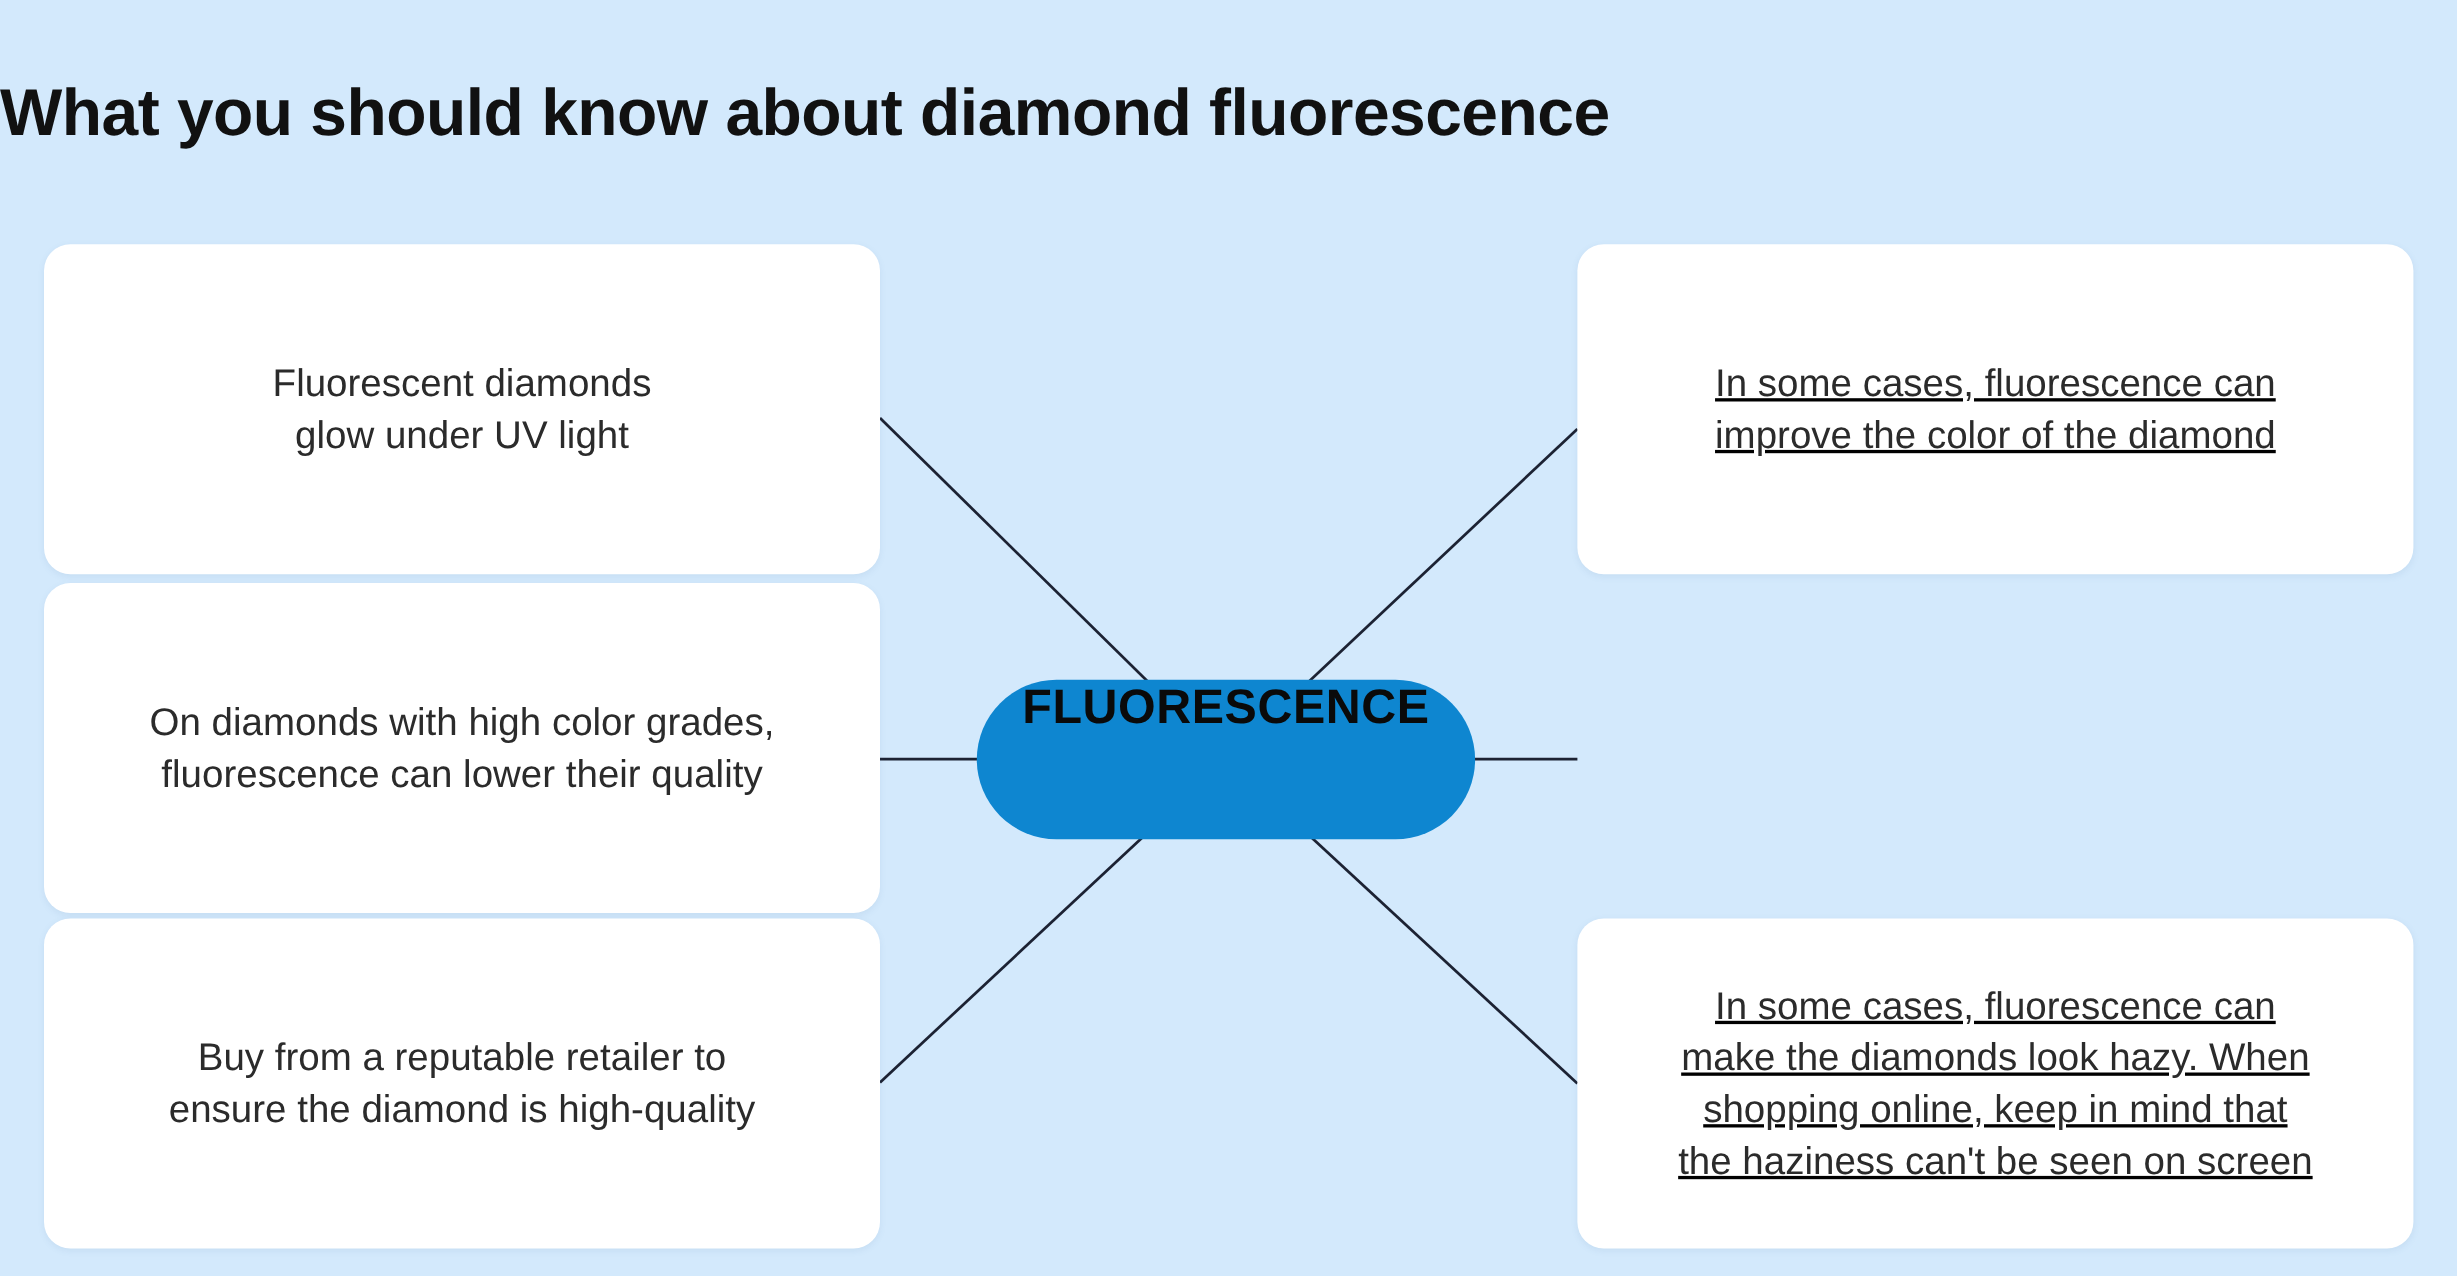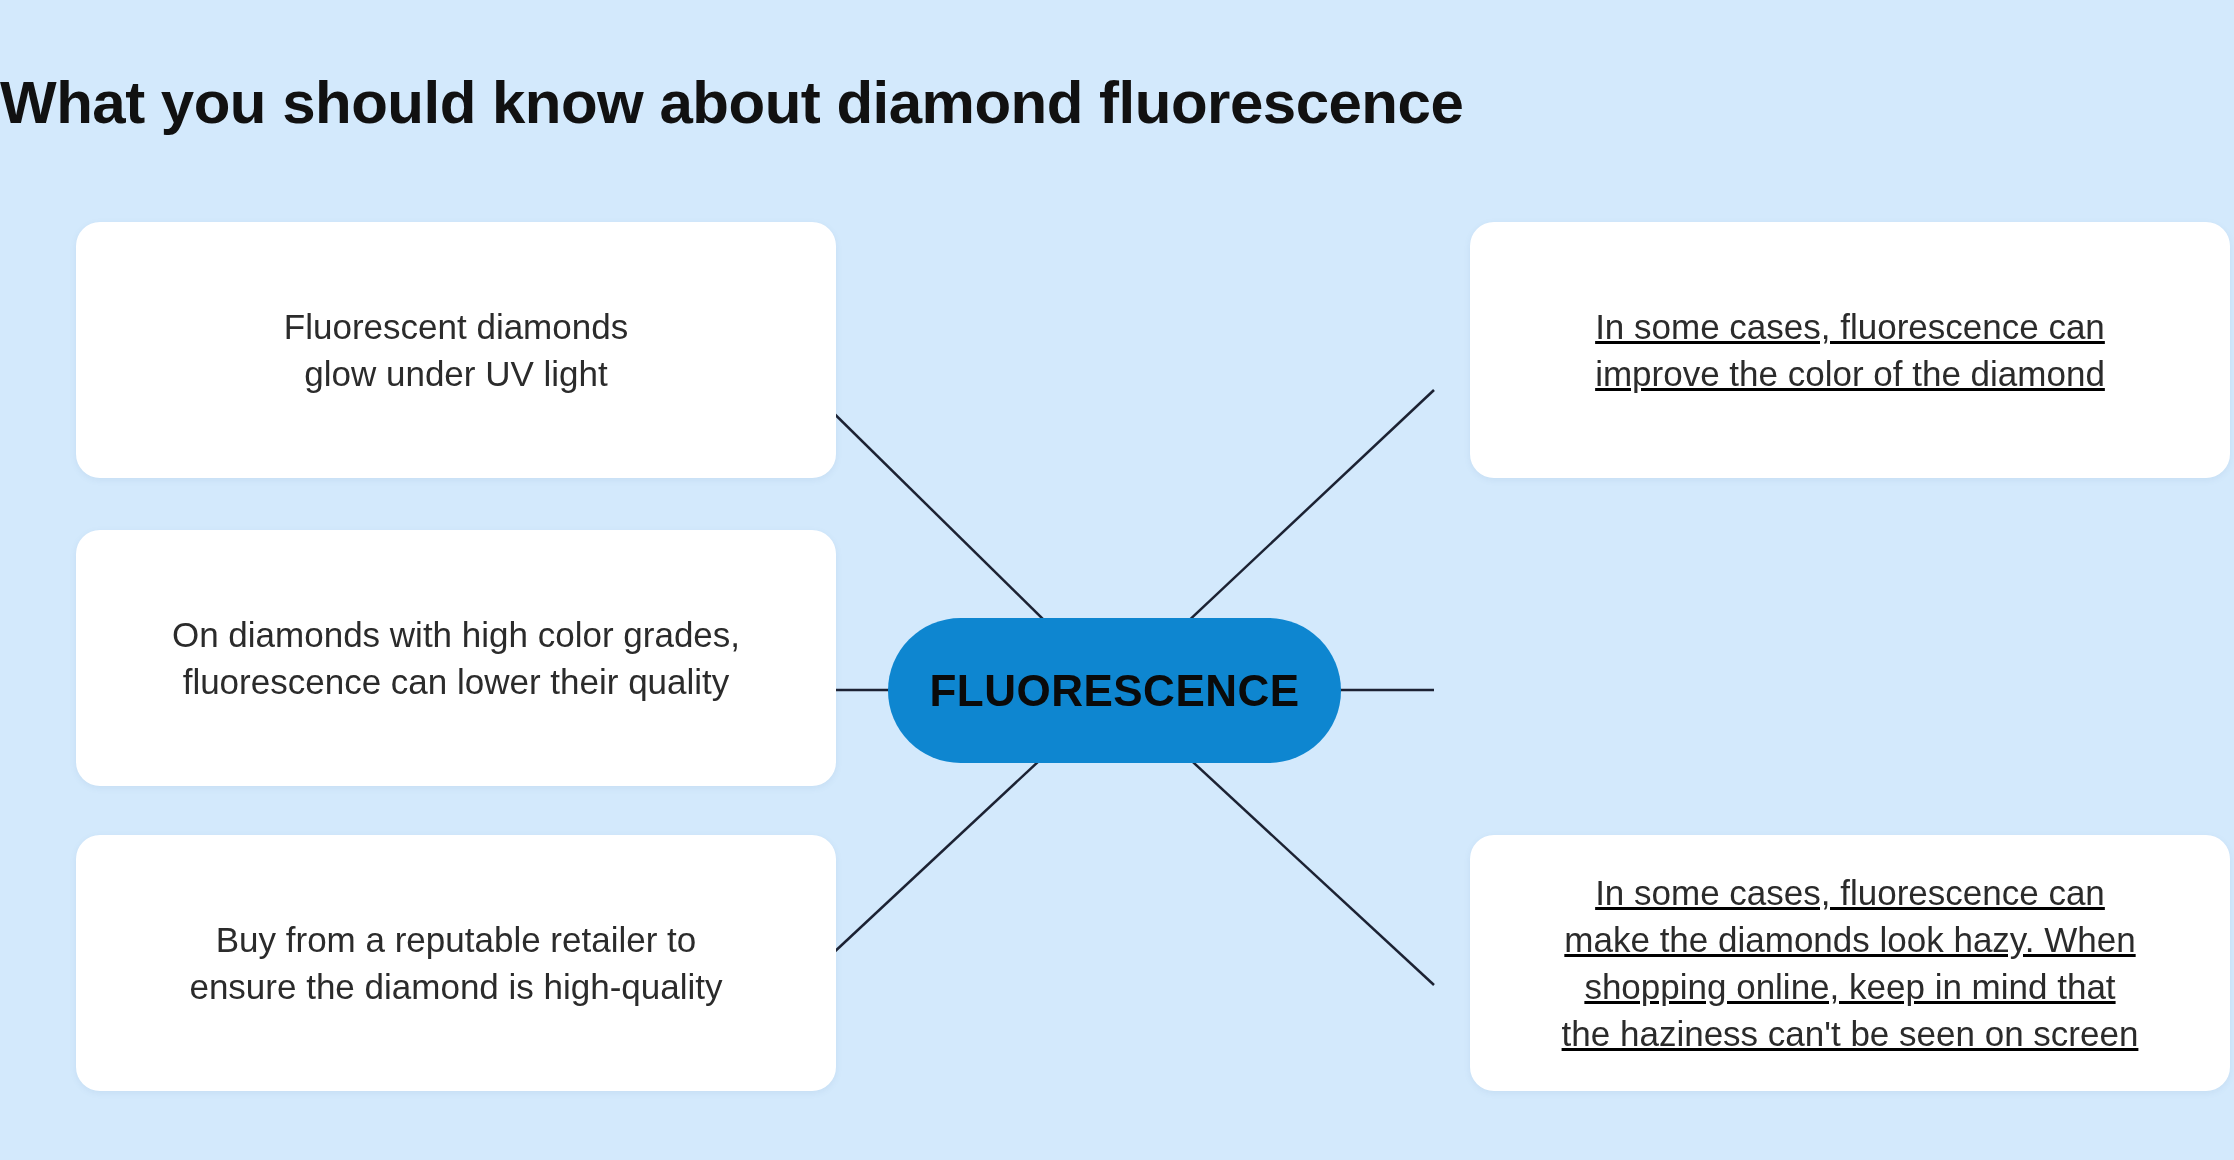--- a/index.html
+++ b/index.html
@@ -38,29 +38,28 @@
     left:0;top:0;
     width:2234px;height:1160px;
   }
   .connectors line{
     stroke:var(--line);
     stroke-width:2.5;
   }
   .card{
     position:absolute;
     width:760px;
-    height:256px;
+    height:300px;
     background:var(--card);
     border-radius:24px;
     box-shadow:0 2px 6px rgba(90,130,170,0.10);
     display:flex;
     align-items:center;
     justify-content:center;
     text-align:center;
-    margin-left:36px;
   }
   .card-text{
     white-space:pre-line;
     font-size:35px;
     line-height:47px;
     color:var(--body-text);
     padding:0 30px;
   }
   .col-left{left:40px;}
   .col-right{left:1434px;text-decoration:underline;}
@@ -69,21 +68,20 @@
   .row-3{top:835px;}
   .center-node{
     position:absolute;
     left:888px;
     top:618px;
     width:453px;
     height:145px;
     background:var(--accent);
     border-radius:999px;
     display:flex;
-    align-items:center;
     justify-content:center;
   }
   .center-label{
     font-size:44px;
     font-weight:700;
     letter-spacing:0.5px;
     color:#0a0a0a;
   }
 </style>
 </head>

